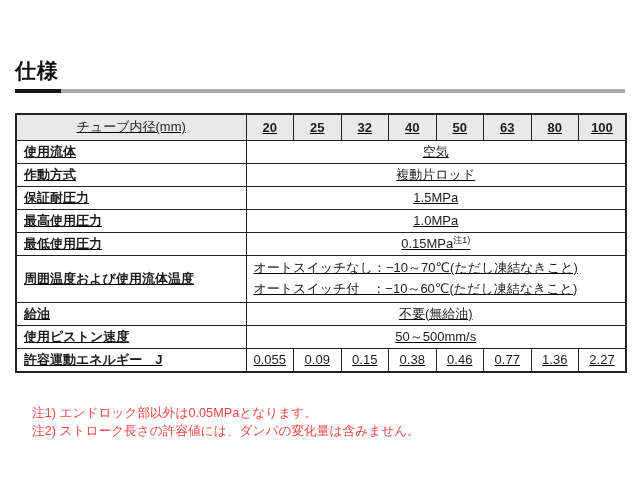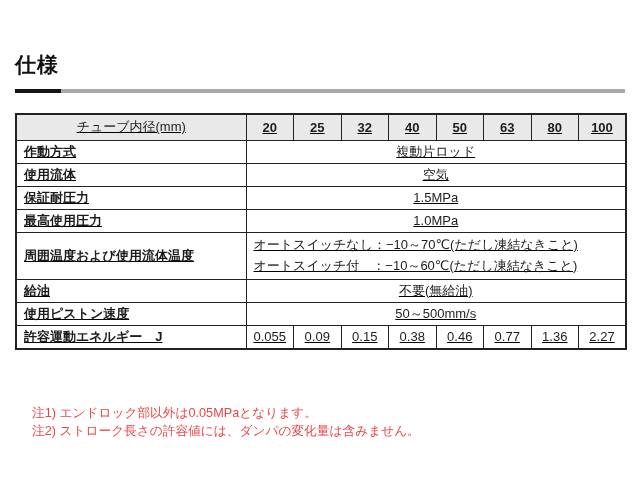--- a/index.html
+++ b/index.html
@@ -10,21 +10,21 @@
     position: relative;
     width: 639px;
     height: 500px;
     background: #ffffff;
     overflow: hidden;
   }
 
   .section-title {
     position: absolute;
     left: 15px;
-    top: 51px;
+    top: 57px;
     font-size: 21px;
     font-weight: bold;
     color: #111111;
     letter-spacing: 1px;
   }
 
   .title-rule {
     position: absolute;
     left: 15px;
     top: 89px;
@@ -153,39 +153,43 @@
       <td class="hdr hdr-num">25</td>
       <td class="hdr hdr-num">32</td>
       <td class="hdr hdr-num">40</td>
       <td class="hdr hdr-num">50</td>
       <td class="hdr hdr-num">63</td>
       <td class="hdr hdr-num">80</td>
       <td class="hdr hdr-num">100</td>
     </tr>
 
     <tr>
+      <td class="label-cell">使用流体</td>
+      <td class="value-cell" colspan="8">空気</td>
+    </tr>
+
+    <tr>
       <td class="label-cell">作動方式</td>
       <td class="value-cell" colspan="8">複動片ロッド</td>
     </tr>
 
     <tr>
-      <td class="label-cell">使用流体</td>
-      <td class="value-cell" colspan="8">空気</td>
-    </tr>
-
-    <tr>
       <td class="label-cell">保証耐圧力</td>
       <td class="value-cell" colspan="8">1.5MPa</td>
     </tr>
 
     <tr>
       <td class="label-cell">最高使用圧力</td>
       <td class="value-cell" colspan="8">1.0MPa</td>
     </tr>
 
+    <tr>
+      <td class="label-cell">最低使用圧力</td>
+      <td class="value-cell" colspan="8"><span>0.15MPa</span><span class="sup-note">注1)</span></td>
+    </tr>
 
     <tr>
       <td class="label-cell">周囲温度および使用流体温度</td>
       <td class="temp-cell" colspan="8">
         <div class="temp-line">オートスイッチなし：−10～70℃(ただし凍結なきこと)</div>
         <div class="temp-line">オートスイッチ付　：−10～60℃(ただし凍結なきこと)</div>
       </td>
     </tr>
 
     <tr>

